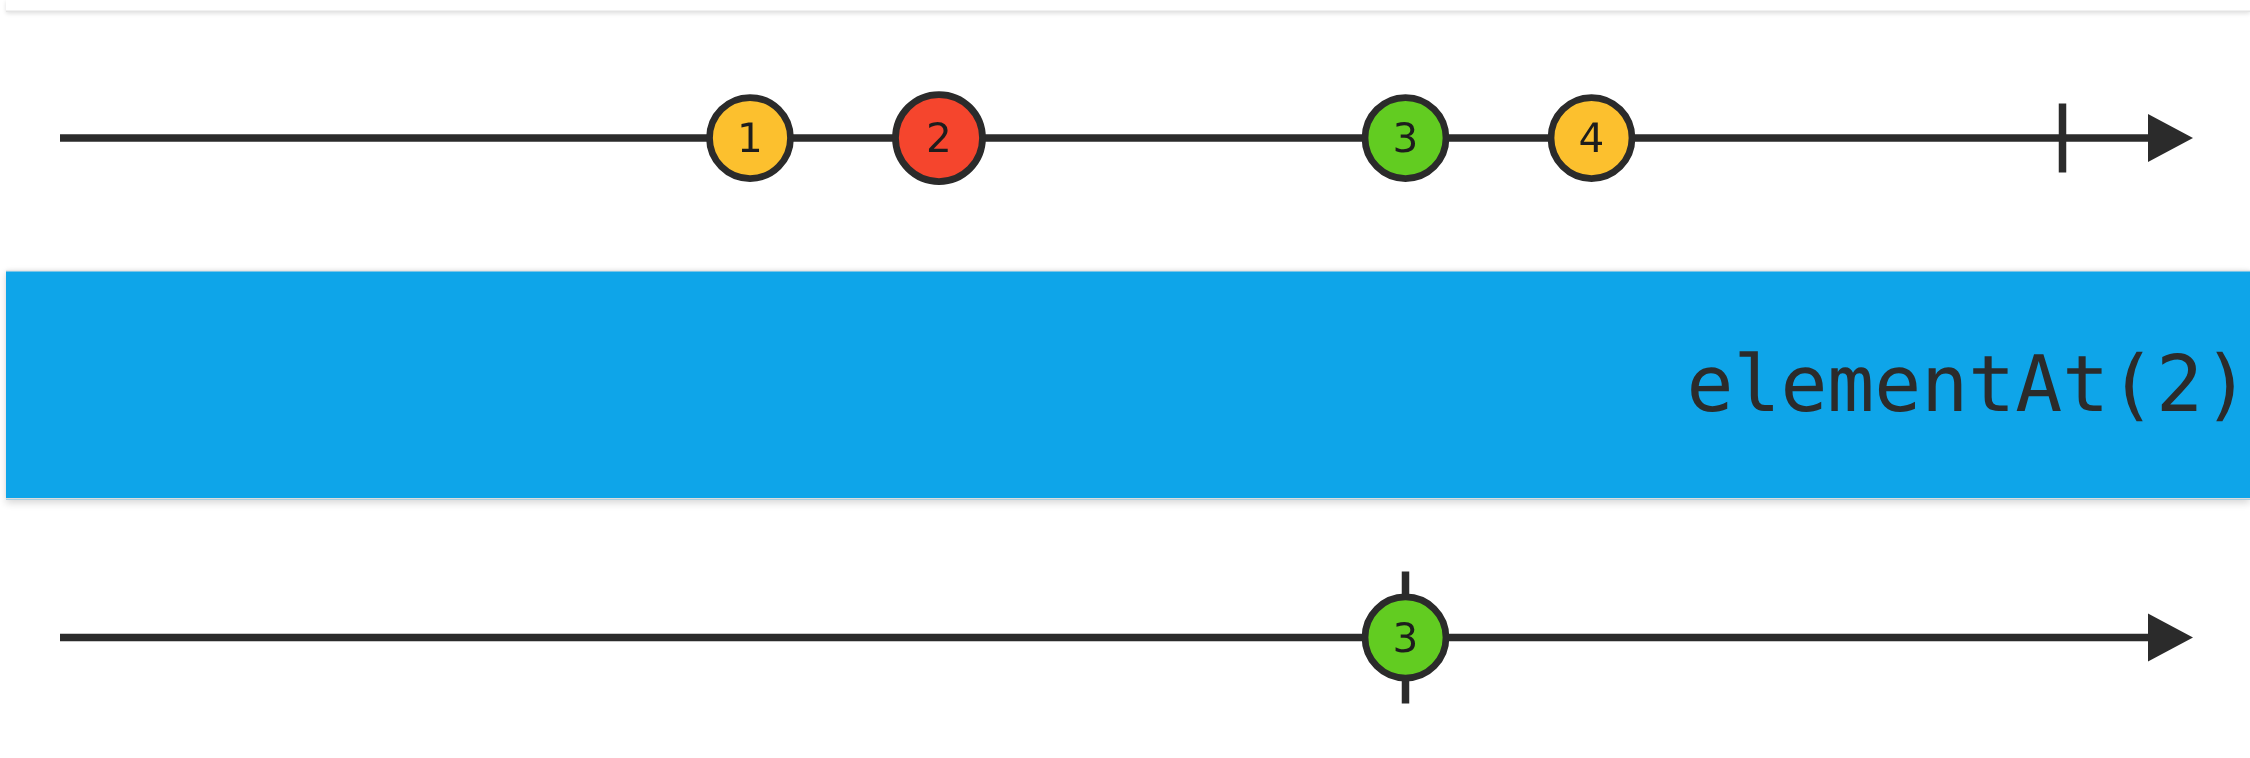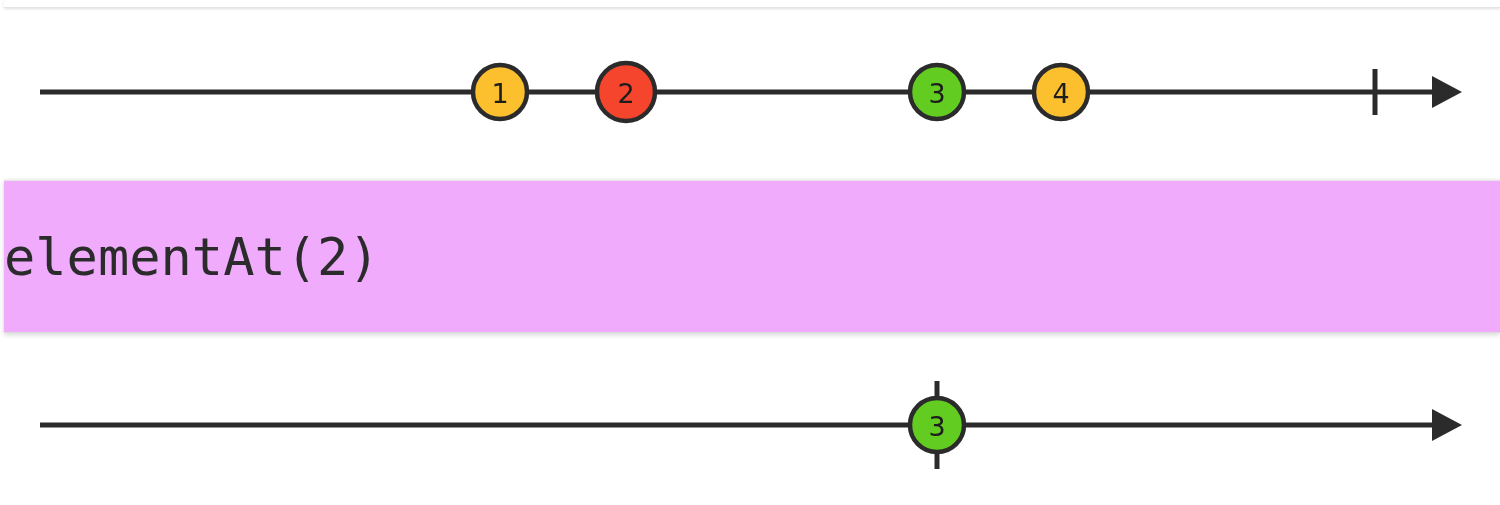--- a/index.html
+++ b/index.html
@@ -41,27 +41,27 @@
     width: 1500px;
   }
 
   
   .operator-panel {
     position: absolute;
     left: 4px;
     top: 180px;
     width: 1496px;
     height: 153px;
-    background: #f0abfc;
+    background: #0ea5e9;
     border-top: 1px solid #e6e6e6;
     border-bottom: 1px solid #dcdcdc;
     box-shadow: 0 2px 5px rgba(0,0,0,0.16), 0 -1px 2px rgba(0,0,0,0.05);
     display: flex;
     align-items: center;
-    justify-content: flex-start;
+    justify-content: flex-end;
     box-sizing: border-box;
   }
   .operator-label {
     font-family: "DejaVu Sans Mono", monospace;
     font-size: 52px;
     font-weight: 400;
     color: #2b2b2b;
     letter-spacing: 0px;
     white-space: nowrap;
     line-height: 1;

